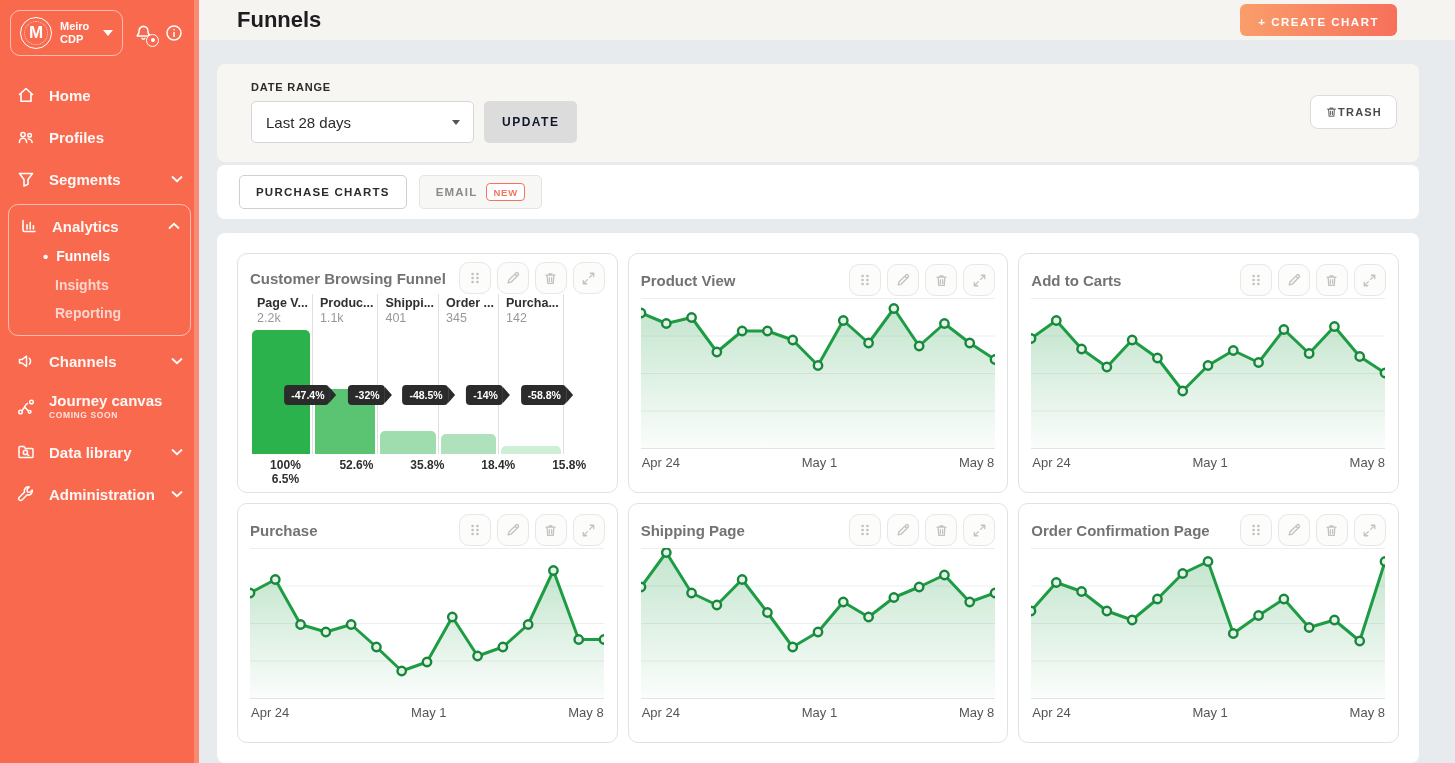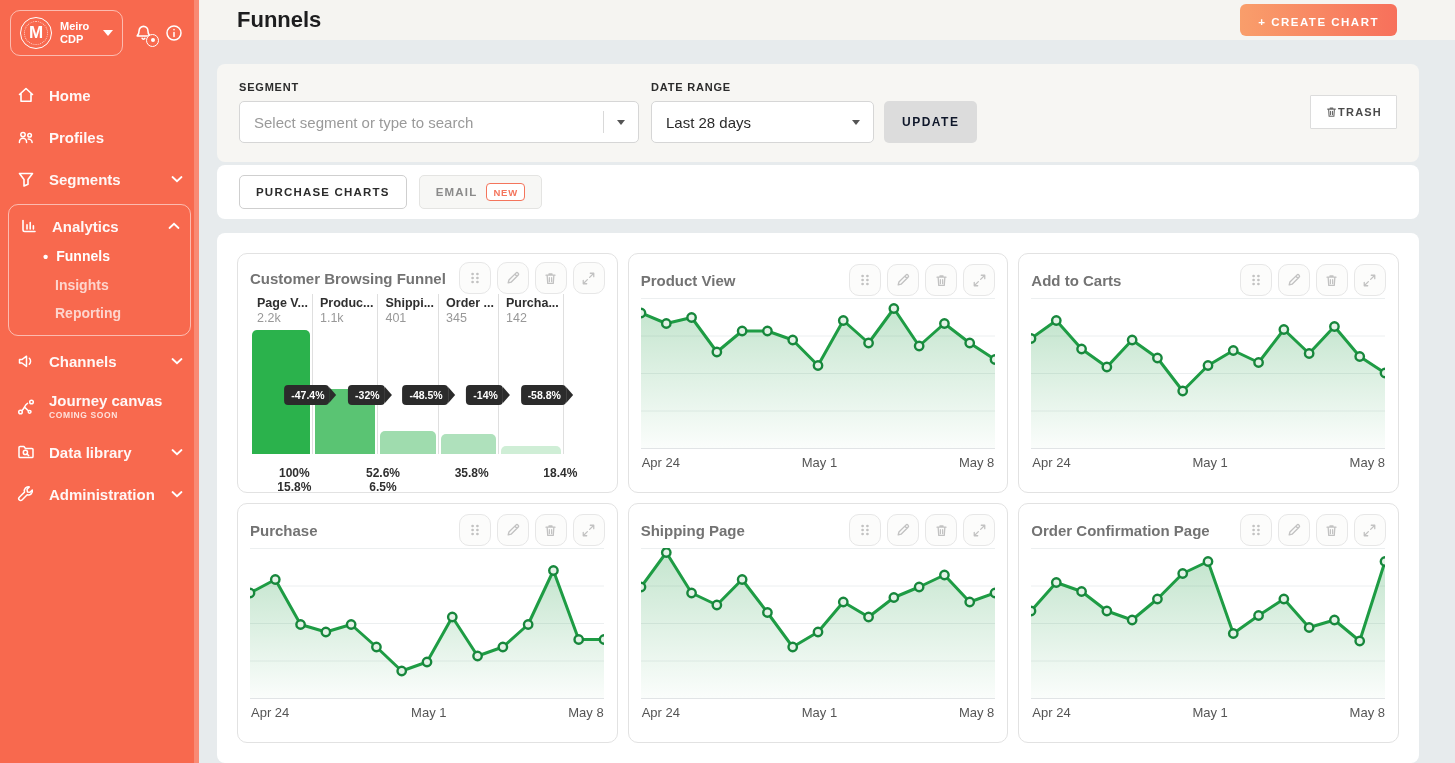--- a/index.html
+++ b/index.html
@@ -42,21 +42,21 @@
   .filter-panel { background:#F7F6F3; border-radius:8px; padding:17px 22px 19px 22px; display:flex; align-items:flex-end; }
   .field-label { font-size:11px; font-weight:bold; letter-spacing:0.8px; color:#2b2b2b; margin-bottom:8px; }
   .select { height:42px; background:#fff; border:1px solid #D6D6D6; border-radius:5px; display:flex; align-items:center; font-size:15px; color:#2b2b2b; cursor:pointer; }
   .select .ph { color:#9A9A9A; padding:0 14px; flex:1; }
   .select .val { padding:0 14px; flex:1; }
   .select .divider { width:1px; height:22px; background:#D9D9D9; }
   .caret { width:0; height:0; border-left:4.5px solid transparent; border-right:4.5px solid transparent; border-top:5.5px solid #555; margin:0 13px; }
   .segment-field { width:400px; }
   .date-field { width:223px; margin-left:12px; }
   .update-btn { height:42px; margin-left:10px; padding:0 18px; background:#DCDCDC; border:none; border-radius:5px; color:#0f172a; font-family:inherit; font-size:12px; font-weight:bold; letter-spacing:1.5px; cursor:default; }
-  .trash-btn { margin-left:auto; align-self:center; height:34px; display:flex; align-items:center; gap:0; padding:10px 14px; background:#fff; border:1px solid #DCDCDC; border-radius:1px; color:#4a4a4a; font-family:inherit; font-size:11px; font-weight:bold; letter-spacing:1.2px; cursor:pointer; }
+  .trash-btn { margin-left:auto; align-self:center; height:34px; display:flex; align-items:center; gap:0; padding:10px 14px; background:#fff; border:1px solid #DCDCDC; border-radius:8px; color:#4a4a4a; font-family:inherit; font-size:11px; font-weight:bold; letter-spacing:1.2px; cursor:pointer; }
 
   .tabs-panel { background:#fff; border-radius:8px; margin-top:3px; padding:10px 22px 10px 22px; display:flex; gap:12px; }
   .tab-btn { height:34px; display:flex; align-items:center; padding:0 16px; border-radius:5px; font-size:11.5px; font-weight:bold; letter-spacing:1.2px; cursor:pointer; }
   .tab-btn.active { background:#fff; border:1px solid #CFCFCF; color:#2b2b2b; }
   .tab-btn.inactive { background:#F7F7F5; border:1px solid #E4E4E2; color:#8A8A8A; }
   .new-badge { margin-left:9px; padding:2.5px 6px; border:1px solid #F4755C; border-radius:4px; color:#F4755C; background:#fff; font-size:9.5px; font-weight:bold; letter-spacing:0.8px; }
 
   .charts-panel { background:#fff; border-radius:8px; margin-top:14px; padding:20px; }
   .charts-grid { display:grid; grid-template-columns:repeat(3,1fr); grid-auto-rows:240px; gap:10px; }
   .card { background:#fff; border:1px solid #E2E2E2; border-radius:10px; padding:8px 12px 10px 12px; display:flex; flex-direction:column; }
@@ -71,21 +71,21 @@
   .funnel-body { position:relative; height:160px; display:grid; grid-template-columns:repeat(6,1fr); }
   .funnel-col { display:flex; flex-direction:column; padding:0; border-right:1px solid #DFDFDF; }
   .funnel-col:last-child { border-right:none; }
   .f-head { height:36px; padding:2px 4px 0 7px; line-height:1.2; }
   .f-name { font-size:12.5px; font-weight:bold; color:#2f2f2f; white-space:nowrap; overflow:hidden; }
   .f-count { font-size:12.5px; color:#989898; }
   .bar-zone { flex:1; position:relative; }
   .f-bar { position:absolute; bottom:0; left:2px; right:2px; border-radius:5px 5px 0 0; }
   .drop-badge { position:absolute; top:63%; transform:translate(-55%,-50%); background:#2B2B2B; color:#fff; font-size:10.5px; font-weight:bold; padding:4px 5px 4px 7px; border-radius:4px; white-space:nowrap; z-index:2; }
   .drop-badge::after { content:""; position:absolute; left:100%; top:50%; transform:translateY(-50%); border-top:8px solid transparent; border-bottom:8px solid transparent; border-left:7px solid #2B2B2B; }
-  .pct-row { display:grid; grid-template-columns:repeat(4,1fr); margin-top:12px; }
+  .pct-row { display:grid; grid-template-columns:repeat(5,1fr); margin-top:4px; }
   .pct-row span { text-align:center; font-size:12px; font-weight:bold; color:#2f2f2f; }
 </style>
 </head>
 <body>
 
 <aside class="sidebar">
   <div class="side-top">
     <div class="logo-box">
       <div class="logo-circle">M</div>
       <div class="logo-text">
@@ -202,28 +202,20 @@
 </aside>
 
 <div class="main">
   <header class="topbar">
     <h1 class="page-title">Funnels</h1>
     <button class="create-btn">+ CREATE CHART</button>
   </header>
 
   <div class="content">
     <div class="filter-panel">
-      <div class="segment-field">
-        <div class="field-label">SEGMENT</div>
-        <div class="select">
-          <span class="ph">Select segment or type to search</span>
-          <span class="divider"></span>
-          <span class="caret"></span>
-        </div>
-      </div>
       <div class="date-field">
         <div class="field-label">DATE RANGE</div>
         <div class="select">
           <span class="val">Last 28 days</span>
           <span class="caret"></span>
         </div>
       </div>
       <button class="update-btn">UPDATE</button>
       <button class="trash-btn">
         <svg width="13" height="14" viewBox="0 0 20 20" fill="none" stroke="#6a6a6a" stroke-width="1.7" stroke-linecap="round" stroke-linejoin="round">

